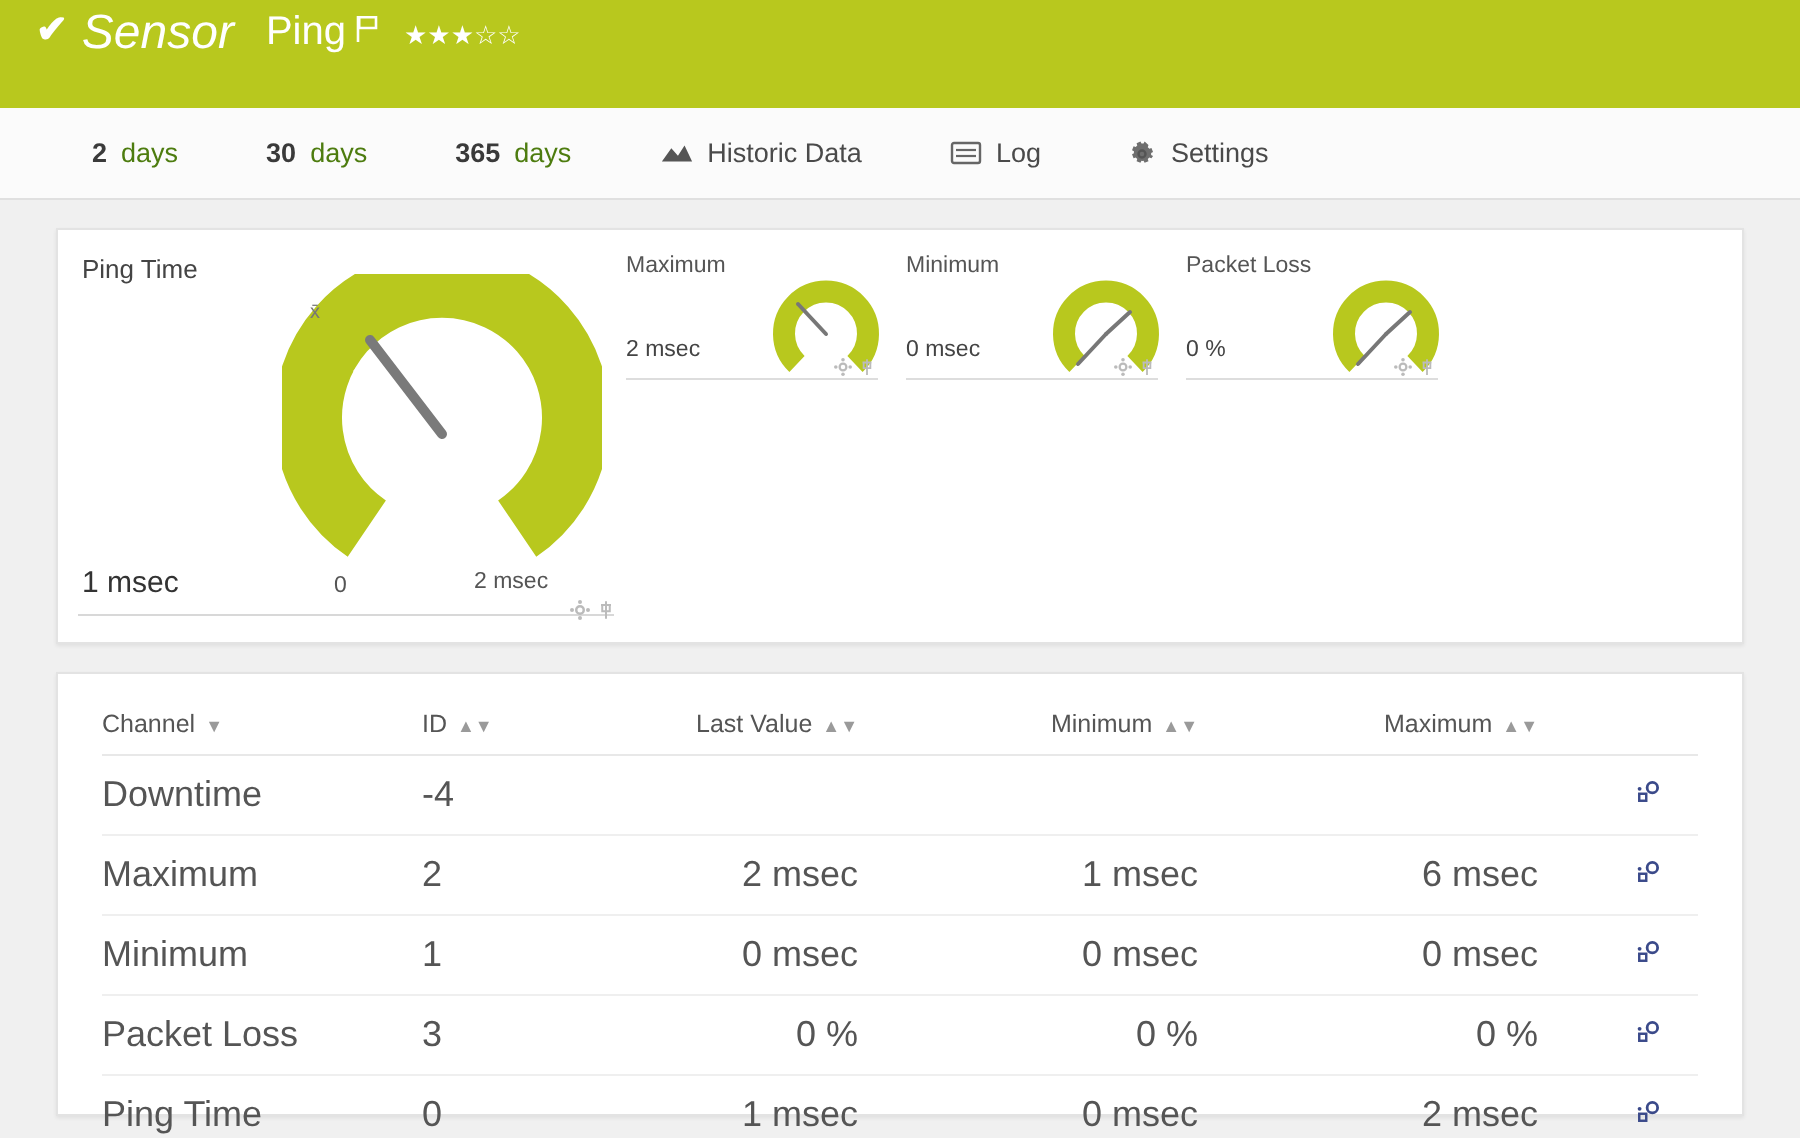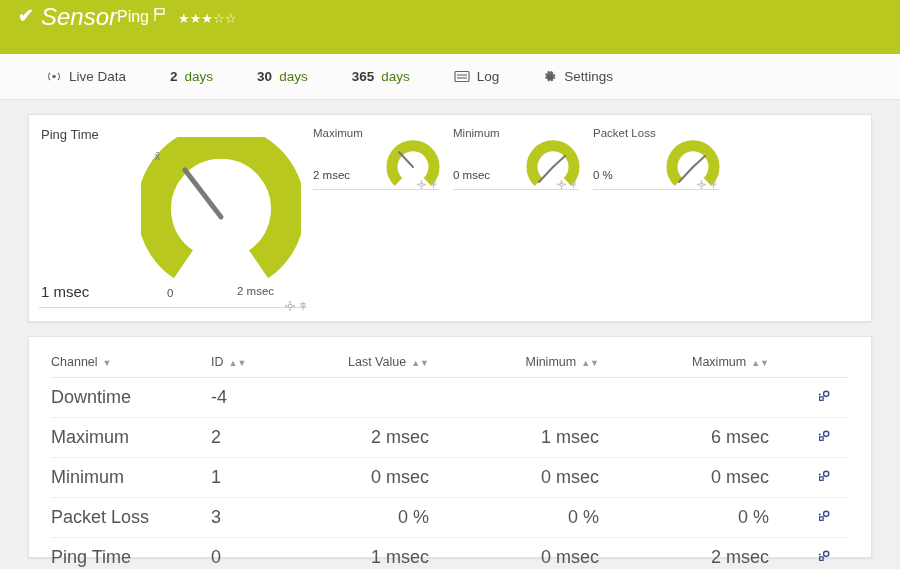--- a/index.html
+++ b/index.html
@@ -20,22 +20,22 @@
   .hdr-line { display: flex; align-items: flex-start; }
   .check-icon {
     color: #fff; font-size: 19px; line-height: 19px;
     margin-right: 7px; font-weight: bold;
   }
   .sensor-word {
     color: #fff; font-style: italic; font-size: 24px;
     line-height: 21px; font-weight: normal;
   }
   .sensor-name {
-    color: #fff; font-size: 16px; line-height: 21px;
-    margin-left: 0; font-weight: normal;
+    color: #fff; font-size: 20px; line-height: 21px;
+    margin-left: 16px; font-weight: normal;
   }
   .flag-icon { margin-left: 4px; margin-top: 1px; }
   .stars { margin-left: 12px; margin-top: 3px; letter-spacing: 0px; }
   .stars span { color: #fff; font-size: 13px; line-height: 13px; }
   .status-ok {
     color: #fff; font-size: 11px; letter-spacing: .5px;
     margin-left: 48px; margin-top: 4px;
   }
 
   
@@ -145,46 +145,44 @@
     </span>
     <span class="stars">
       <span>★</span><span>★</span><span>★</span><span>☆</span><span>☆</span>
     </span>
   </div>
 </div>
 
 <div class="tabbar">
 
 
-  <div class="tab">
-    <span class="tab-icon">
-      <svg width="16" height="13" viewBox="0 0 18 13">
-        <circle cx="9" cy="6.5" r="2" fill="#666"></circle>
-        <path d="M4.5 2.5 A6 6 0 0 0 4.5 10.5" stroke="#666" stroke-width="1.3" fill="none"></path>
-        <path d="M13.5 2.5 A6 6 0 0 1 13.5 10.5" stroke="#666" stroke-width="1.3" fill="none"></path>
-      </svg>
-    </span>
-    <span>Live Data</span>
-  </div>
 
   <div class="tab">
     <b>2</b>
     <span class="lbl-light">days</span>
   </div>
 
   <div class="tab">
     <b>30</b>
     <span class="lbl-light">days</span>
   </div>
 
   <div class="tab">
     <b>365</b>
     <span class="lbl-light">days</span>
   </div>
 
+  <div class="tab">
+    <span class="tab-icon">
+      <svg width="17" height="13" viewBox="0 0 18 13">
+        <path d="M1 11 L6 4 L9.5 8 L13 2.5 L17 11 Z" fill="#555"></path>
+      </svg>
+    </span>
+    <span>Historic Data</span>
+  </div>
 
   <div class="tab">
     <span class="tab-icon">
       <svg width="16" height="13" viewBox="0 0 16 13">
         <rect x="1" y="1.5" width="14" height="10" rx="1" stroke="#666" stroke-width="1.2" fill="none"></rect>
         <line x1="3" y1="5" x2="13" y2="5" stroke="#666" stroke-width="1.1"></line>
         <line x1="3" y1="8" x2="13" y2="8" stroke="#666" stroke-width="1.1"></line>
       </svg>
     </span>
     <span>Log</span>

